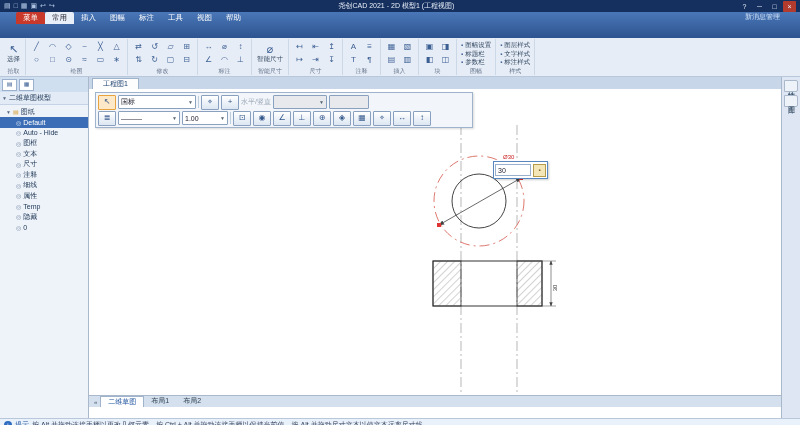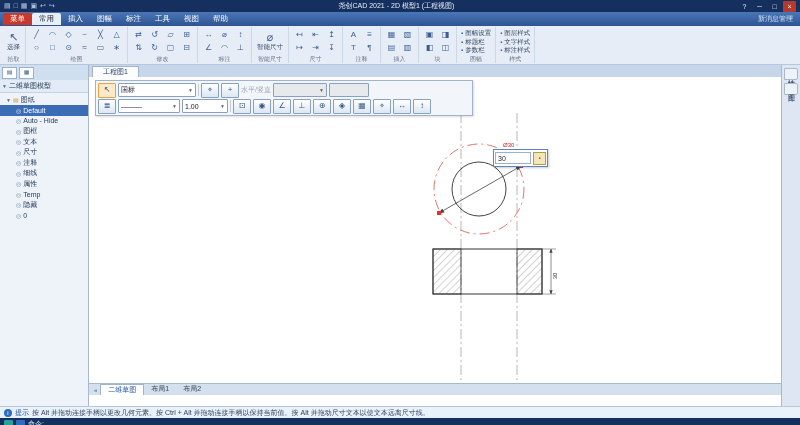--- a/index.html
+++ b/index.html
@@ -7,21 +7,21 @@
     -webkit-font-smoothing:antialiased;cursor:default;user-select:none}
   
   .titlebar{height:12px;background:#15305e;color:#dfe8f5;display:flex;align-items:center;padding:0 4px}
   .qat{display:flex;gap:3px}
   .qat span{font-size:7px;color:#aec3e2;line-height:12px}
   .title{flex:1;text-align:center;font-size:7px;color:#e8eef8}
   .winctl{display:flex;gap:2px}
   .winctl span{font-size:7px;width:13px;text-align:center;line-height:11px;color:#e8eef8}
   .winctl span.close{background:#b23b2e;border-radius:1px}
   
-  .menurow{height:14px;background:linear-gradient(#4a77b8,#2d548f);display:flex;align-items:center;padding:0 3px;color:#fff}
+  .menurow{height:26px;background:linear-gradient(#4a77b8,#2d548f);display:flex;align-items:flex-start;padding:0 16px;color:#fff}
   .mtab{font-size:7.5px;padding:1px 7px;line-height:10px}
   .mtab.app{background:#c9392b;border-radius:2px 2px 0 0}
   .mtab.active{background:#e9eff8;color:#223;border-radius:2px 2px 0 0}
   .menuright{margin-left:auto;font-size:7px;color:#cfe0f5;padding-right:4px}
   
   .ribbon{height:36px;background:#e7edf6;border-bottom:1px solid #b9c7da;display:flex;align-items:stretch;padding:1px 2px;overflow:hidden}
   .rgroup{display:flex;flex-direction:column;border-right:1px solid #cdd8e6;padding:1px 3px 0;flex:0 0 auto}
   .ricons{flex:1;display:grid;grid-auto-flow:column;grid-template-rows:repeat(2,13px);gap:0 1px;align-content:start}
   .ricon{width:13px;height:12px;font-size:8px;line-height:12px;text-align:center;color:#3b5f93;border:1px solid transparent;border-radius:1px}
   .rlabel{font-size:6px;color:#64748c;text-align:center;height:8px;line-height:8px;white-space:nowrap}

